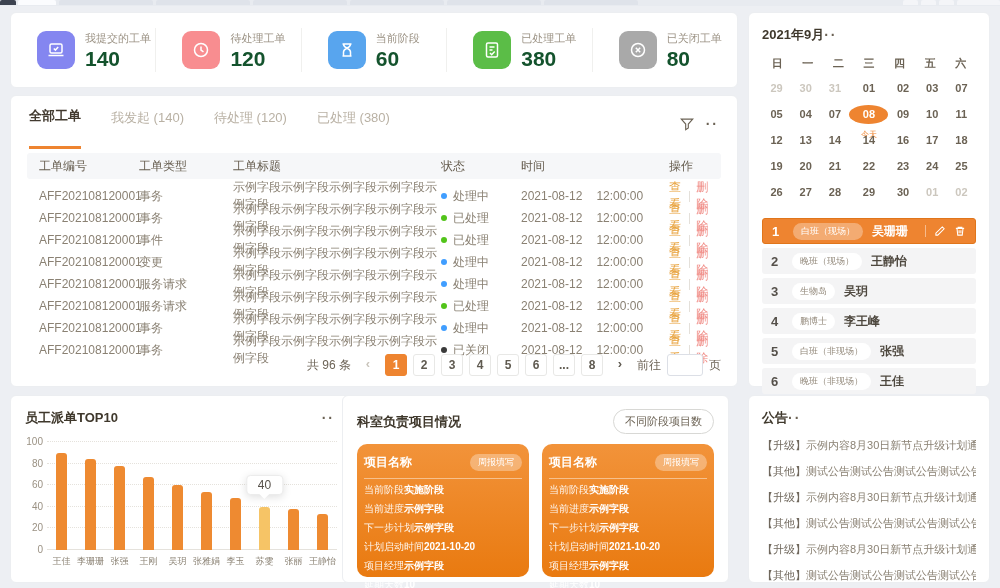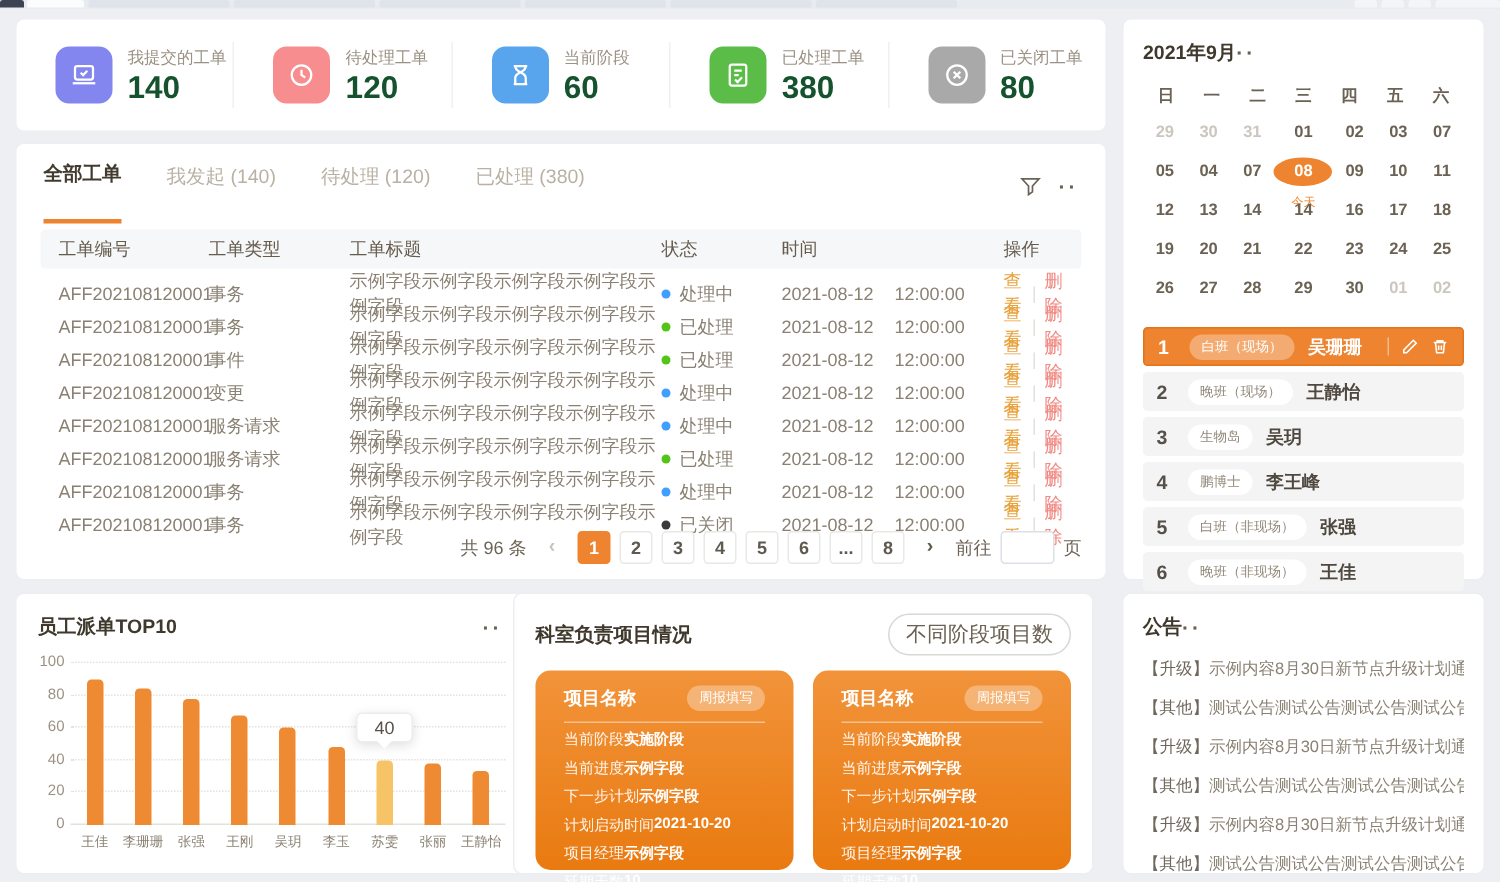--- a/index.html
+++ b/index.html
@@ -69,23 +69,23 @@
 .gl.base{border-top:1px solid #e5e2dc}
 .bars{position:absolute;left:0;right:0;top:0;bottom:0;display:flex;align-items:flex-end}
 .slot{flex:1;height:100%;display:flex;justify-content:center;align-items:flex-end;position:relative}
 .bar{width:11px;border-radius:3px 3px 0 0}
 .xlab{position:absolute;bottom:-18px;left:50%;transform:translateX(-50%);font-size:9px;color:#8a8173;white-space:nowrap}
 .ylab{position:absolute;left:-28px;width:24px;text-align:right;font-size:10px;color:#9a9183}
 .tip{position:absolute;bottom:calc(40% + 12px);left:50%;transform:translateX(-50%);background:#fff;border:1px solid #ececec;box-shadow:0 2px 8px rgba(0,0,0,.13);border-radius:4px;padding:2px 11px;font-size:12px;color:#57514a;z-index:2}
 .tip:after{content:"";position:absolute;left:50%;bottom:-5px;transform:translateX(-50%);border:5px solid transparent;border-top-color:#fff;border-bottom:none}
 
 .proj{left:342px;top:395px;width:387px;height:188px}
-.stage-btn{font-size:14px;color:#6b6254;border:1px solid #d8d8d5;border-radius:14px;padding:4px 11px;background:#fff;cursor:pointer;white-space:nowrap}
+.stage-btn{font-size:11px;color:#6b6254;border:1px solid #d8d8d5;border-radius:14px;padding:4px 11px;background:#fff;cursor:pointer;white-space:nowrap}
 .pwrap{display:flex;gap:13px;padding:10px 14px 0}
-.pcard{flex:1;height:133px;border-radius:10px;background:linear-gradient(180deg,#f2933a,#e97a10);padding:10px 19px;color:#fff}
+.pcard{flex:1;height:133px;border-radius:10px;background:linear-gradient(180deg,#f2933a,#e97a10);padding:10px 7px;color:#fff}
 .pc-head{display:flex;align-items:center;justify-content:space-between;border-bottom:1px solid rgba(255,255,255,.45);padding-bottom:7px}
 .pc-name{font-size:12px;font-weight:bold}
 .badge{font-size:9px;background:rgba(255,255,255,.32);padding:2px 8px;border-radius:9px;cursor:pointer}
 .pc-row{display:flex;align-items:center;height:17px;font-size:10px;margin-top:2px}
 .pc-row .l{color:rgba(255,255,255,.92)}
 .pc-row .v{font-weight:bold}
 
 .ann{left:748px;top:395px;width:242px;height:188px;padding:13px 13px 0}
 .ann-item{display:flex;font-size:11px;margin-top:11px;white-space:nowrap;overflow:hidden;cursor:pointer}
 .ann-item .tg{color:#6f675c;flex:none}
@@ -466,20 +466,24 @@
         </div>
       <div class="slot">
           <div class="bar" style="height: 68%; background: rgb(238, 138, 49);"></div>
           <span class="xlab">王刚</span>
         </div>
       <div class="slot">
           <div class="bar" style="height: 60%; background: rgb(238, 138, 49);"></div>
           <span class="xlab">吴玥</span>
         </div>
       <div class="slot">
+          <div class="bar" style="height: 54%; background: rgb(238, 138, 49);"></div>
+          <span class="xlab">张雅娟</span>
+        </div>
+      <div class="slot">
           <div class="bar" style="height: 48%; background: rgb(238, 138, 49);"></div>
           <span class="xlab">李玉</span>
         </div>
       <div class="slot">
         <div class="tip">40</div>
         <div class="bar" style="height: 40%; background: rgb(246, 196, 102);"></div>
           <span class="xlab">苏雯</span>
       </div>
       <div class="slot">
           <div class="bar" style="height: 38%; background: rgb(238, 138, 49);"></div>

